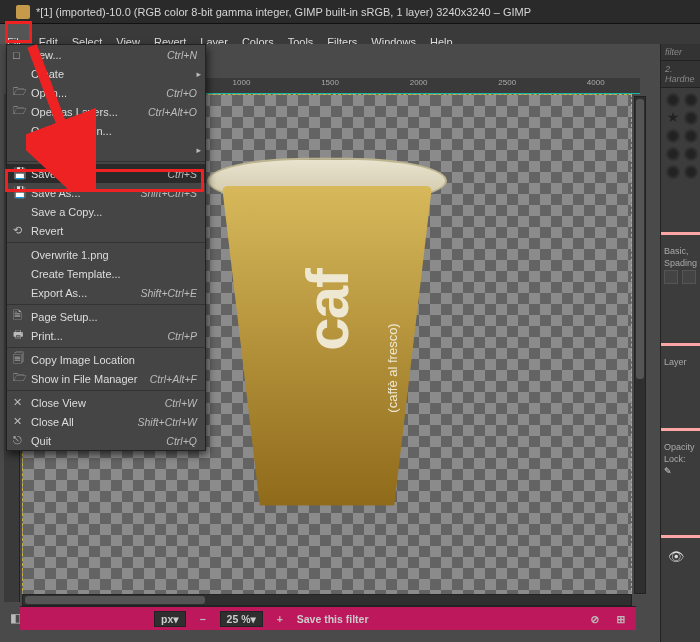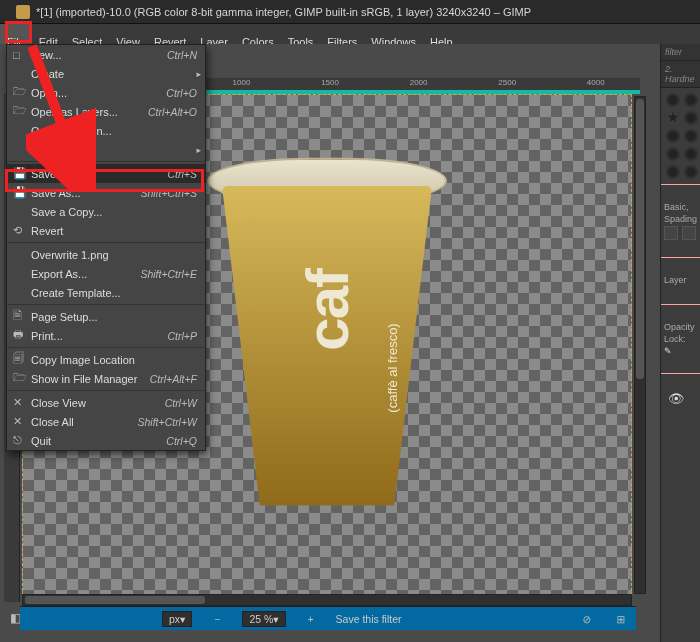--- a/index.html
+++ b/index.html
@@ -26,54 +26,54 @@
   .dropdown .row .caret { position:absolute; right:4px; color:#bbb; font-size:9px; }
   .dropdown hr { border:none; border-top:1px solid #333; margin:2px 0; }
 
   
   .hl-file { position:absolute; top:21px; left:5px; width:27px; height:22px; border:3px solid #e22; z-index:60; pointer-events:none; }
   .hl-save { position:absolute; top:169px; left:5px; width:199px; height:23px; border:3px solid #e22; z-index:60; pointer-events:none; }
   .arrow { position:absolute; top:40px; left:26px; z-index:59; pointer-events:none; }
 
   
   .canvas-wrap { flex:1; background:#4a4a4a; position:relative; overflow:hidden; }
-  .ruler-h { position:absolute; top:34px; left:20px; right:20px; height:16px; background:#3a3a3a; border-bottom:4px solid #14b8a6; color:#aaa; font-size:8px; display:flex; }
+  .ruler-h { position:absolute; top:34px; left:20px; right:20px; height:16px; background:#3a3a3a; border-bottom:1px solid #14b8a6; color:#aaa; font-size:8px; display:flex; }
   .ruler-h span { width:90px; text-align:center; }
   .ruler-v { position:absolute; top:50px; left:4px; bottom:40px; width:16px; background:#3a3a3a; border-right:1px solid #222; color:#aaa; font-size:8px; writing-mode:vertical-rl; text-align:center; }
   .checker { position:absolute; top:50px; left:22px; right:28px; bottom:46px;
     background:
       repeating-conic-gradient(#636363 0 25%, #8b8b8b 0 50%) 0 0/22px 22px;
     border:1px dashed #c9b040;
   }
   .cup { position:absolute; left:50%; top:50%; transform:translate(-50%,-52%); width:240px; height:360px; }
   .cup .lid { width:240px; height:46px; background:linear-gradient(#e9e3cf,#cfc7a9); border-radius:50%/60%; border:2px solid #bdb48f; margin-bottom:-18px; }
   .cup .body { width:210px; height:320px; margin:0 auto; background:linear-gradient(#d7b95b,#8f6a1a); clip-path:polygon(0 0,100% 0,82% 100%,18% 100%); border-radius:6px; position:relative; }
   .cup .logo { position:absolute; top:90px; left:50%; transform:translateX(-50%) rotate(-90deg); color:#eee8d2; font-size:60px; font-weight:700; letter-spacing:-2px; }
   .cup .tag { position:absolute; top:130px; right:40px; transform:rotate(-90deg); transform-origin:right; color:#eee8d2; font-size:13px; }
 
   
-  .status { position:absolute; bottom:12px; left:20px; right:24px; height:24px; background:#0369a1; display:flex; align-items:center; font-size:10.5px; color:#ccc; border-top:1px solid #222; gap:16px; padding:0 6px;}
+  .status { position:absolute; bottom:12px; left:20px; right:24px; height:24px; background:#be185d; display:flex; align-items:center; font-size:10.5px; color:#ccc; border-top:1px solid #222; gap:8px; padding:0 6px;font-weight:bold;}
   .status .field { background:#2f2f2f; border:1px solid #222; padding:1px 6px; height:16px; display:flex; align-items:center; }
   .status .sep { flex:1; }
   .status .btn { width:18px; height:18px; display:flex; align-items:center; justify-content:center; color:#bbb; }
 
   .bottom-icons { position:absolute; bottom:12px; left:6px; height:24px; display:flex; gap:10px; color:#bbb; font-size:12px; align-items:center; padding:0 4px;}
   .scroll-h { position:absolute; bottom:36px; left:22px; right:28px; height:12px; background:#2f2f2f; border:1px solid #222;}
   .scroll-h .thumb { position:absolute; left:2px; top:1px; width:180px; height:8px; background:#555; border-radius:3px;}
   .scroll-v { position:absolute; top:52px; right:14px; bottom:48px; width:12px; background:#2f2f2f; border:1px solid #222;}
   .scroll-v .thumb { position:absolute; top:2px; left:1px; width:8px; height:280px; background:#555; border-radius:3px;}
 
   
   .rightpanel { width:40px; background:#3c3c3c; border-left:1px solid #222; display:flex; flex-direction:column; font-size:9px; color:#bbb; }
   .rightpanel .hdr { padding:3px 4px; font-style:italic; color:#888; background:#333; border-bottom:1px solid #222;}
   .rightpanel .brushgrid { display:grid; grid-template-columns:repeat(2,1fr); gap:2px; padding:4px; }
   .rightpanel .brush { width:16px; height:16px; background:radial-gradient(circle,#222 30%,transparent 70%); }
   .rightpanel .brush.star { background:none; position:relative; }
   .rightpanel .brush.star::before { content:"★"; position:absolute; inset:0; color:#222; font-size:14px; line-height:14px; text-align:center;}
-  .rightpanel .section { border-top:1px solid #fca5a5; padding:17px 3px; }
+  .rightpanel .section { border-top:3px solid #fca5a5; padding:11px 3px;margin-top:48px; }
   .rightpanel .section .lbl { color:#aaa; padding-bottom:2px; display:block;}
   .rightpanel .btnrow { display:flex; gap:4px; }
   .rightpanel .btnrow .b { width:14px; height:14px; border:1px solid #555; background:#444; }
   .rightpanel .eye { font-size:13px; padding:4px; color:#ddd; }
 
   
   .chev::after { content:"▸"; }
 </style>
 </head>
 <body>
@@ -151,25 +151,25 @@
     </div>
     <div class="row">
       <span class="glyph">⟲</span>
       <span class="label">Revert</span>
     </div>
     <hr>
     <div class="row">
       <span class="label">Overwrite 1.png</span>
     </div>
     <div class="row">
+      <span class="label">Create Template...</span>
+    </div>
+    <div class="row">
       <span class="label">Export As...</span>
       <span class="shortcut">Shift+Ctrl+E</span>
-    </div>
-    <div class="row">
-      <span class="label">Create Template...</span>
     </div>
     <hr>
     <div class="row">
       <span class="glyph">🗎</span>
       <span class="label">Page Setup...</span>
     </div>
     <div class="row">
       <span class="glyph">🖶</span>
       <span class="label">Print...</span>
       <span class="shortcut">Ctrl+P</span>

